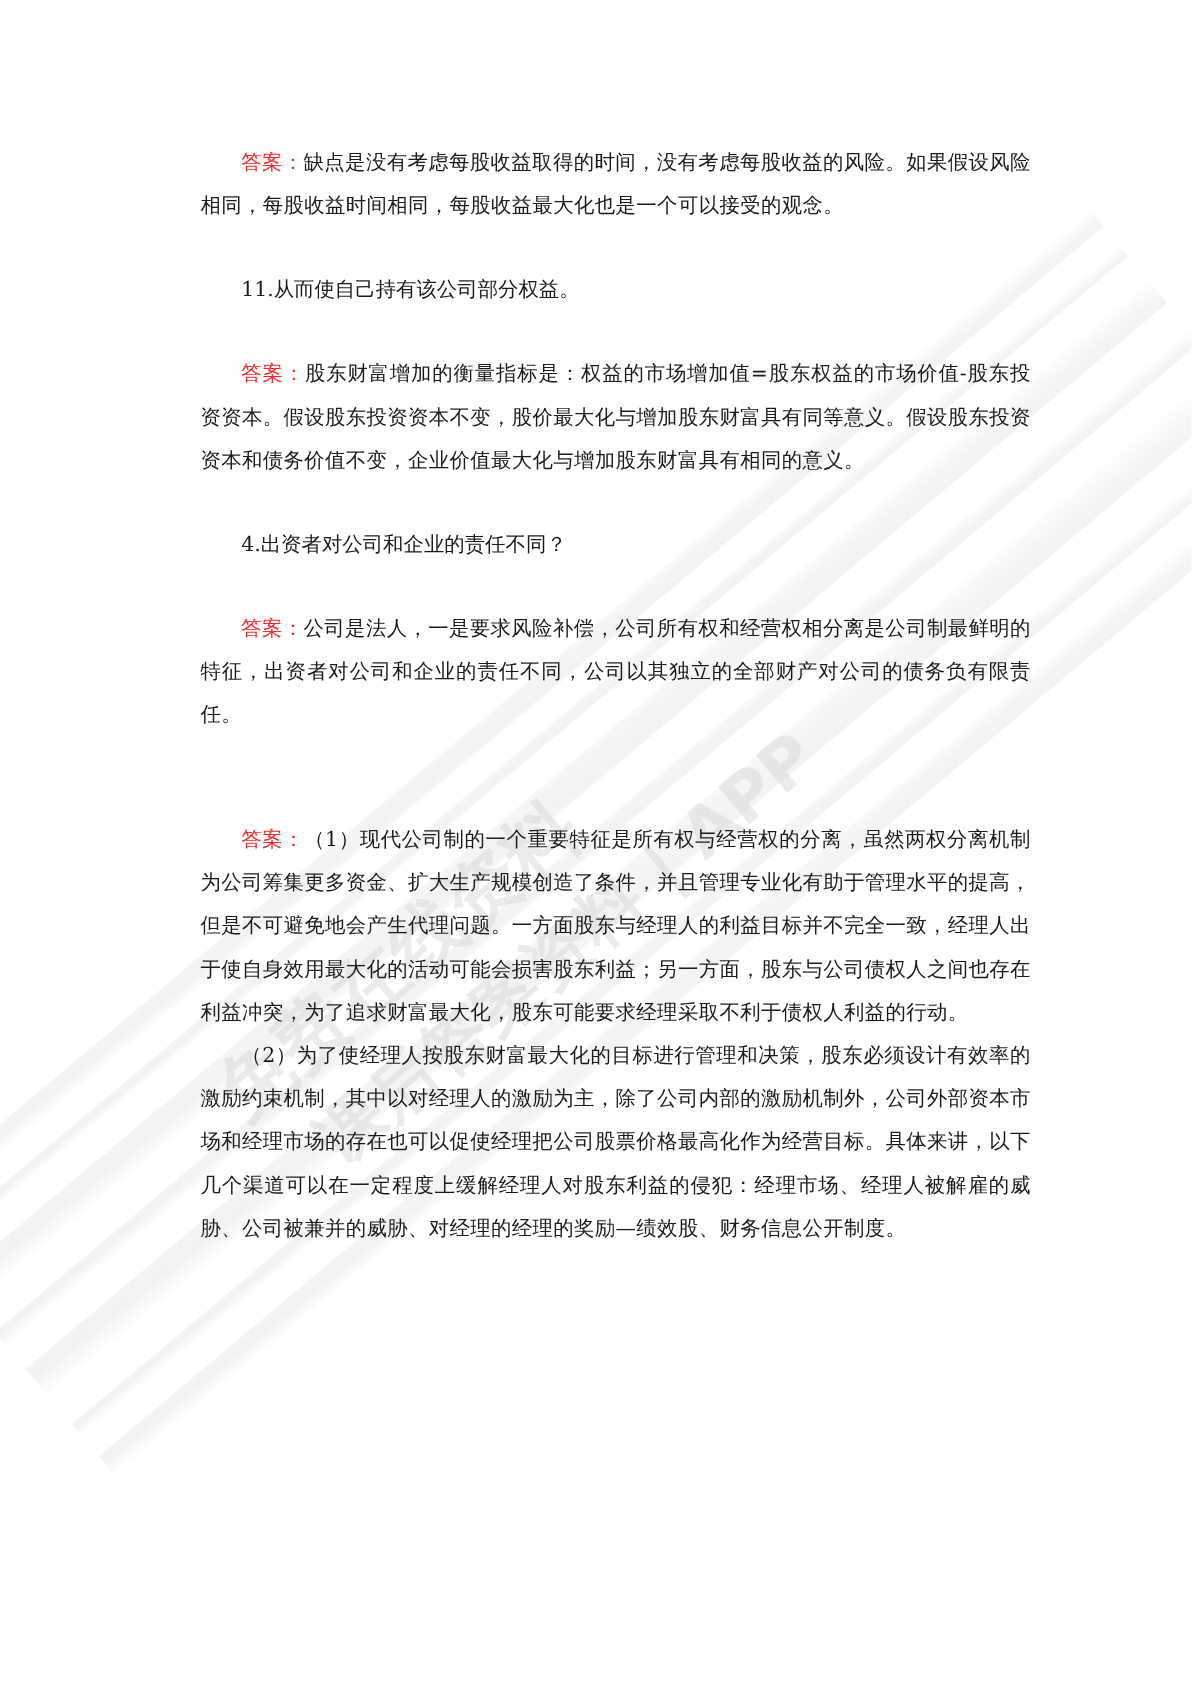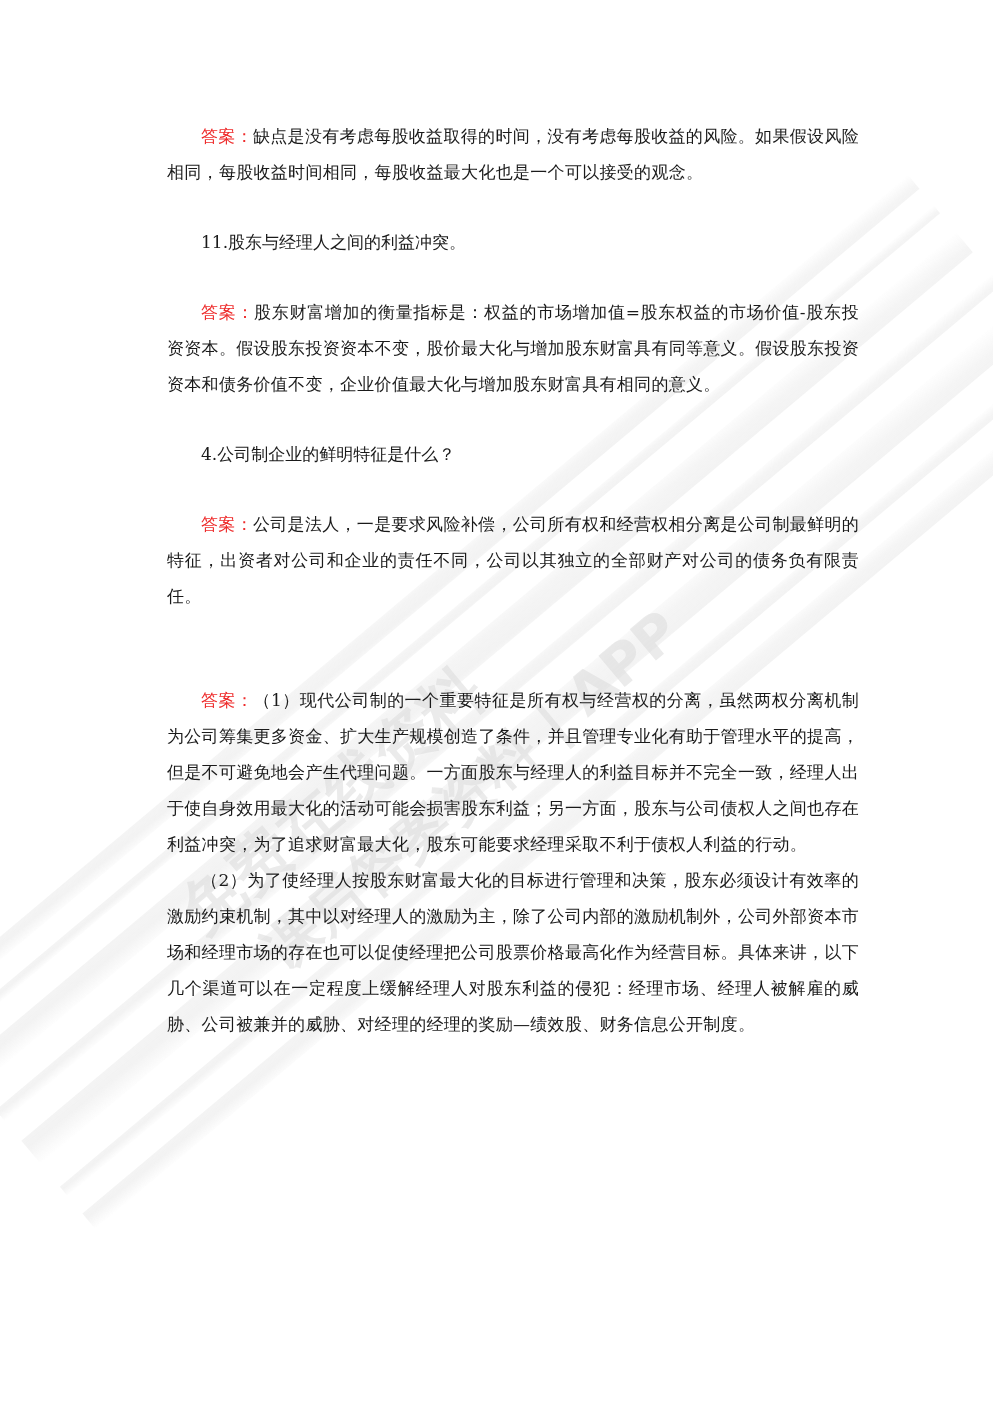--- a/index.html
+++ b/index.html
@@ -75,33 +75,33 @@
 
 <div class="page">
 
   <p class="para indent">
     <span class="answer-label">答案：</span><span>缺点是没有考虑每股收益取得的时间，没有考虑每股收益的风险。如果假设风险相同，每股收益时间相同，每股收益最大化也是一个可以接受的观念。</span>
   </p>
 
   <div class="gap-lg"></div>
 
   <p class="question">
-    <span>11.</span><span>股东与经理人之间的利益冲突。</span>
+    <span>11.</span><span>从而使自己持有该公司部分权益。</span>
   </p>
 
   <div class="gap-lg"></div>
 
   <p class="para indent">
     <span class="answer-label">答案：</span><span>股东财富增加的衡量指标是：权益的市场增加值=股东权益的市场价值-股东投资资本。假设股东投资资本不变，股价最大化与增加股东财富具有同等意义。假设股东投资资本和债务价值不变，企业价值最大化与增加股东财富具有相同的意义。</span>
   </p>
 
   <div class="gap-lg"></div>
 
   <p class="question">
-    <span>4.</span><span>公司制企业的鲜明特征是什么？</span>
+    <span>4.</span><span>出资者对公司和企业的责任不同？</span>
   </p>
 
   <div class="gap-lg"></div>
 
   <p class="para indent">
     <span class="answer-label">答案：</span><span>公司是法人，一是要求风险补偿，公司所有权和经营权相分离是公司制最鲜明的特征，出资者对公司和企业的责任不同，公司以其独立的全部财产对公司的债务负有限责任。</span>
   </p>
 
   <div class="gap-lg"></div>
 

